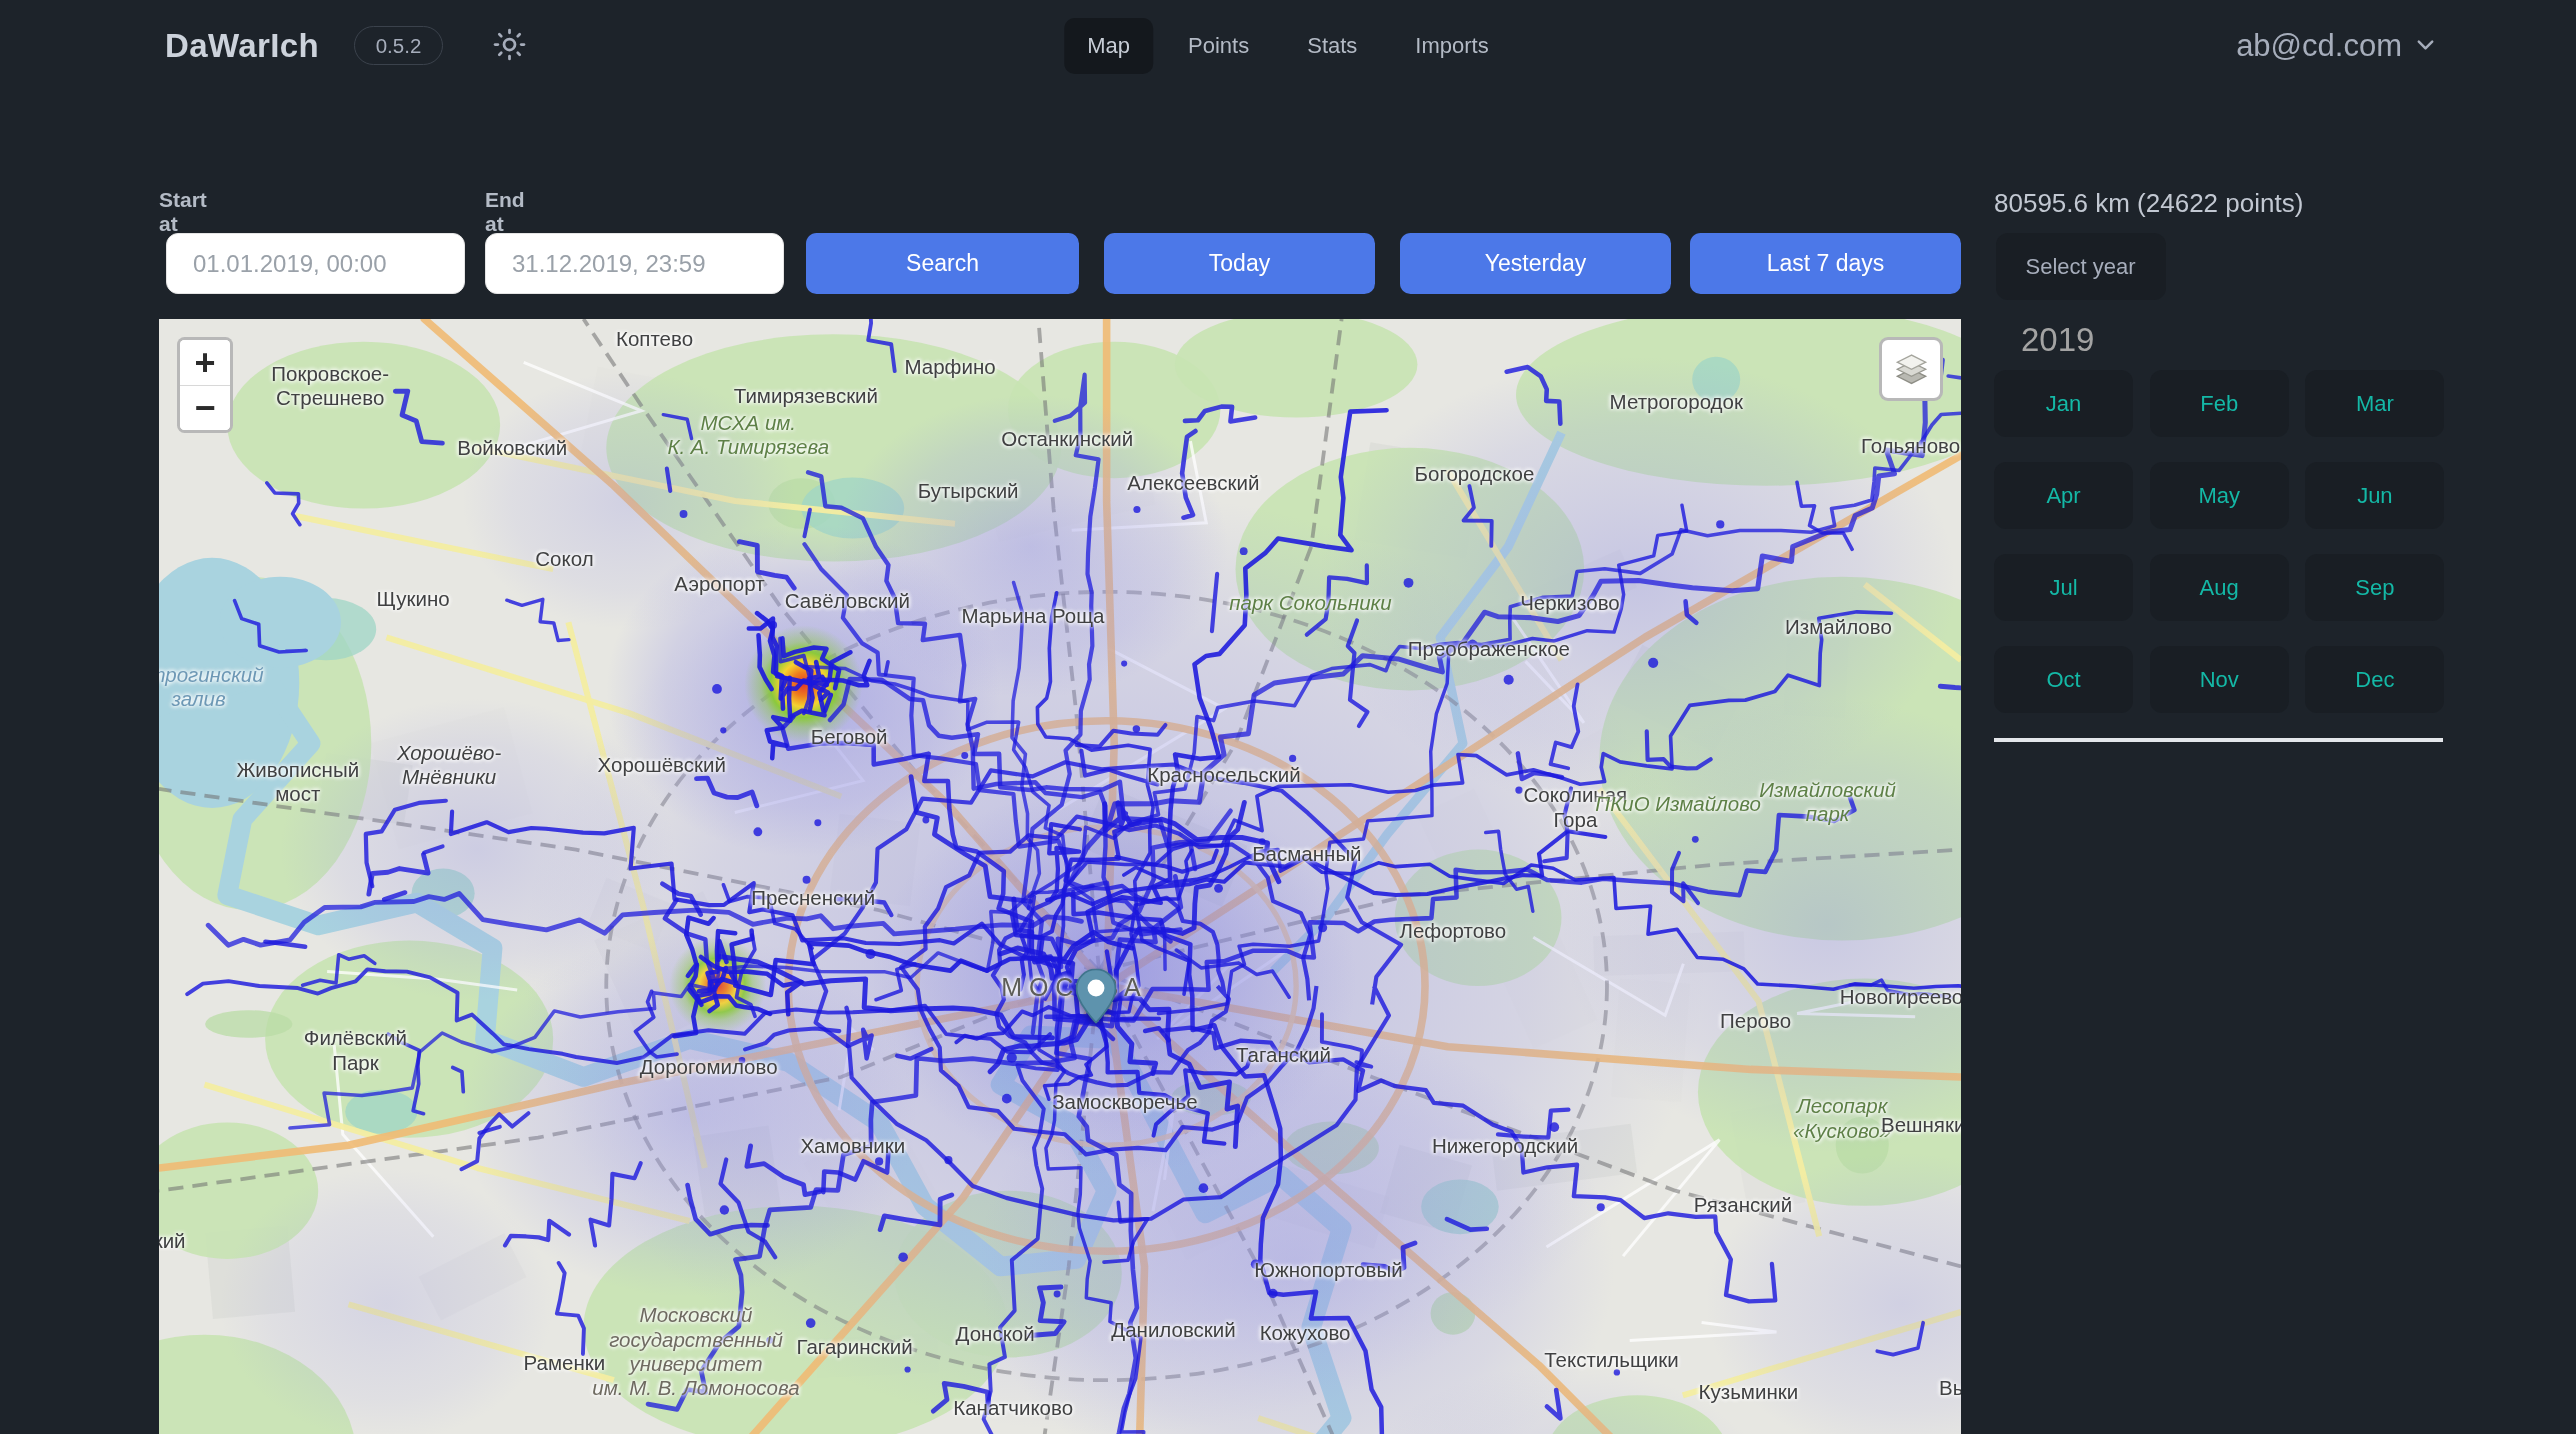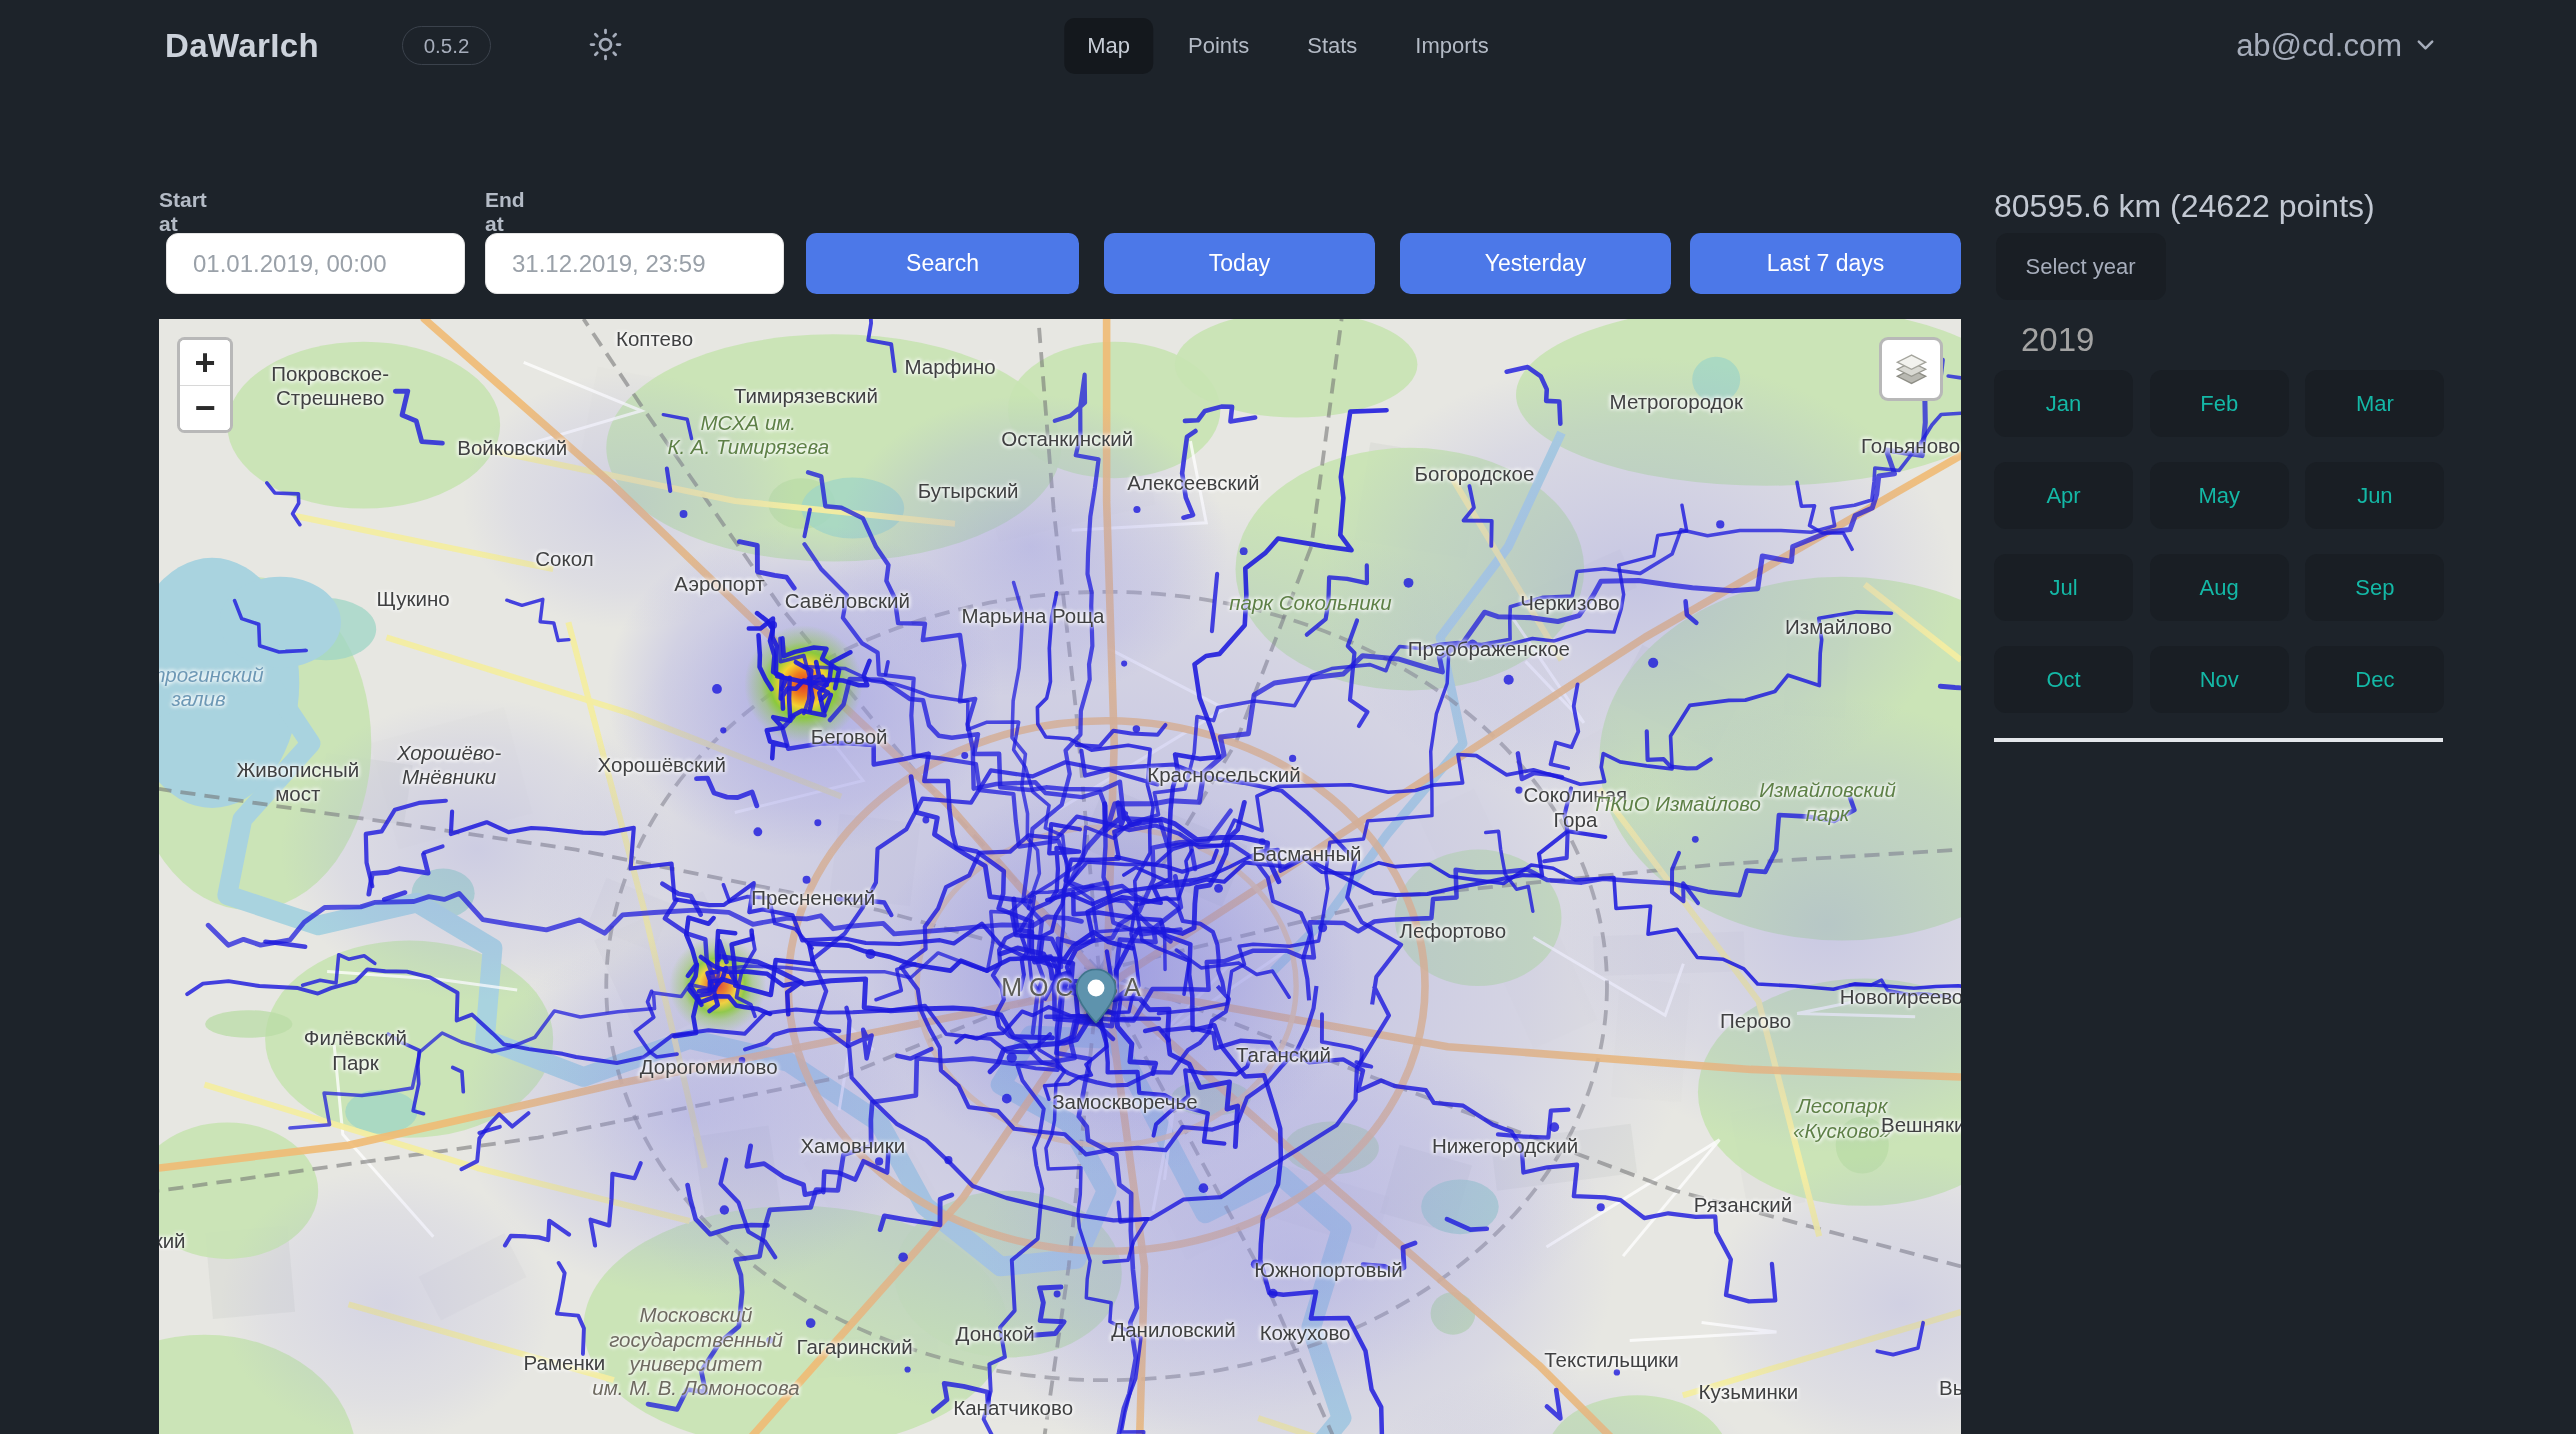--- a/index.html
+++ b/index.html
@@ -1,21 +1,21 @@
 <!DOCTYPE html>
 <html style="font-size:12px"><head>
 <meta charset="utf-8">
 <style>
   html,body{margin:0;padding:0;background:#1d232a;}
   body{width:2576px;height:1434px;position:relative;overflow:hidden;
        font-family:"Liberation Sans","DejaVu Sans",sans-serif;color:#a6adbb;}
 
   
   .header{position:absolute;top:0;left:0;right:0;height:91px;display:flex;align-items:center;
-          padding:0 139px 0 165px;box-sizing:border-box;gap:48px;}
+          padding:0 139px 0 165px;box-sizing:border-box;}
   .brand{font-size:33px;font-weight:bold;color:#ccd2db;letter-spacing:0.4px;}
   .badge{margin-left:35px;padding:6.8px 20.5px;border:1.5px solid #3b424c;border-radius:757px;
          font-size:20.5px;color:#a6adbb;}
   .themebtn{margin-left:44px;background:none;border:none;cursor:pointer;display:flex;align-items:center;}
   .tabs{position:absolute;left:50%;top:50%;transform:translate(-50%,-50%);display:flex;align-items:center;}
   .tab{padding:15px 23px;font-size:22px;border-radius:10.6px;color:#b3bac5;background:transparent;
        border:none;cursor:pointer;font-family:inherit;margin:0 6px;}
   .tab.active{background:#14181d;color:#c7cdd6;}
   .user{margin-left:auto;display:flex;align-items:center;gap:12px;font-size:31px;color:#a6adbb;cursor:pointer;}
 
@@ -24,21 +24,21 @@
   .fgroup{position:absolute;top:0;}
   .flabel{position:absolute;top:0;font-size:21px;font-weight:bold;color:#b4bbc6;}
   .finput{position:absolute;top:45px;width:299px;height:61px;background:#ffffff;border:1.5px solid #e4e4e4;
           border-radius:12px;font-size:24px;color:#9aa1a9;padding:0 26px;box-sizing:border-box;
           font-family:inherit;outline:none;}
   .btn{position:absolute;top:45px;height:61px;border:none;border-radius:10.6px;background:#4c78e8;
        color:#fff;font-size:23px;font-family:inherit;cursor:pointer;}
 
   
   .sidebar{position:absolute;left:1994px;top:188px;width:450px;height:561px;}
-  .dist{position:absolute;top:0;left:0;font-size:32px;color:#c2c8d2;}
+  .dist{position:absolute;top:0;left:0;font-size:26px;color:#c2c8d2;}
   .selyear{position:absolute;top:45px;left:1.5px;width:170px;height:67px;background:#191e24;border:none;
            border-radius:12px;color:#a6adbb;font-size:22px;font-family:inherit;cursor:pointer;}
   .yearh{position:absolute;top:133px;left:0;font-size:33px;color:#a3a3a3;margin-left:27px;}
   .months{position:absolute;top:182px;left:0;display:grid;grid-template-columns:repeat(3,139px);
           gap:25px 16.7px;}
   .mbtn{height:67px;background:#191e24;border:none;border-radius:12px;color:#14b8a6;font-size:22px;
         font-family:inherit;cursor:pointer;}
   .divider{position:absolute;top:550px;left:0;width:449px;height:3.8px;background:#e3e6ea;}
 
   

